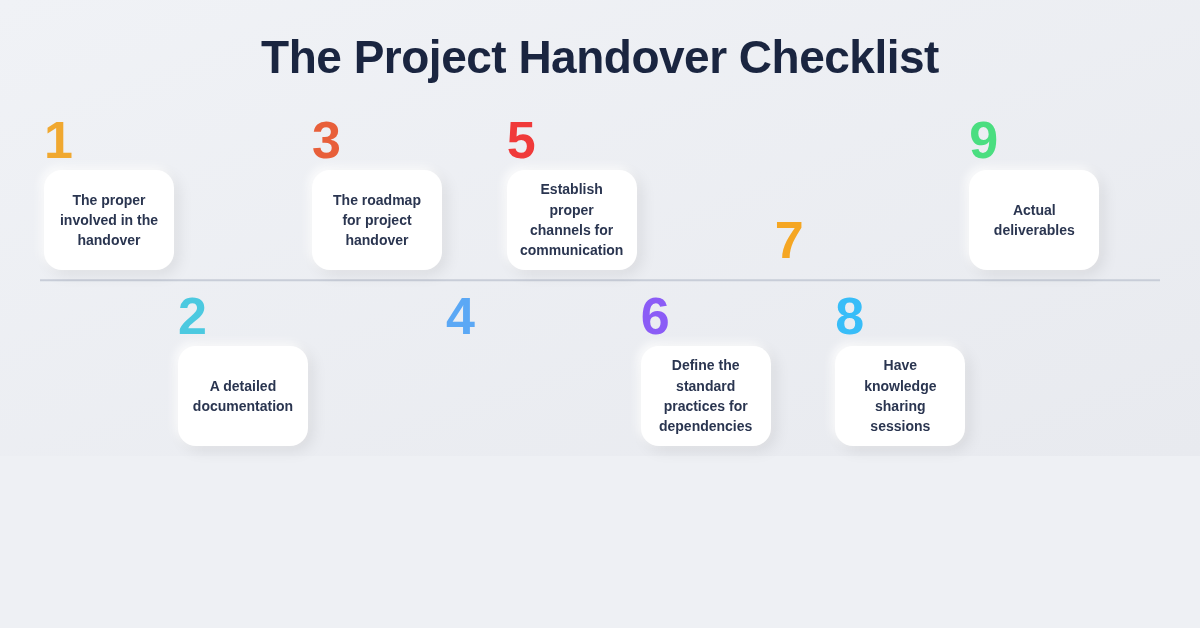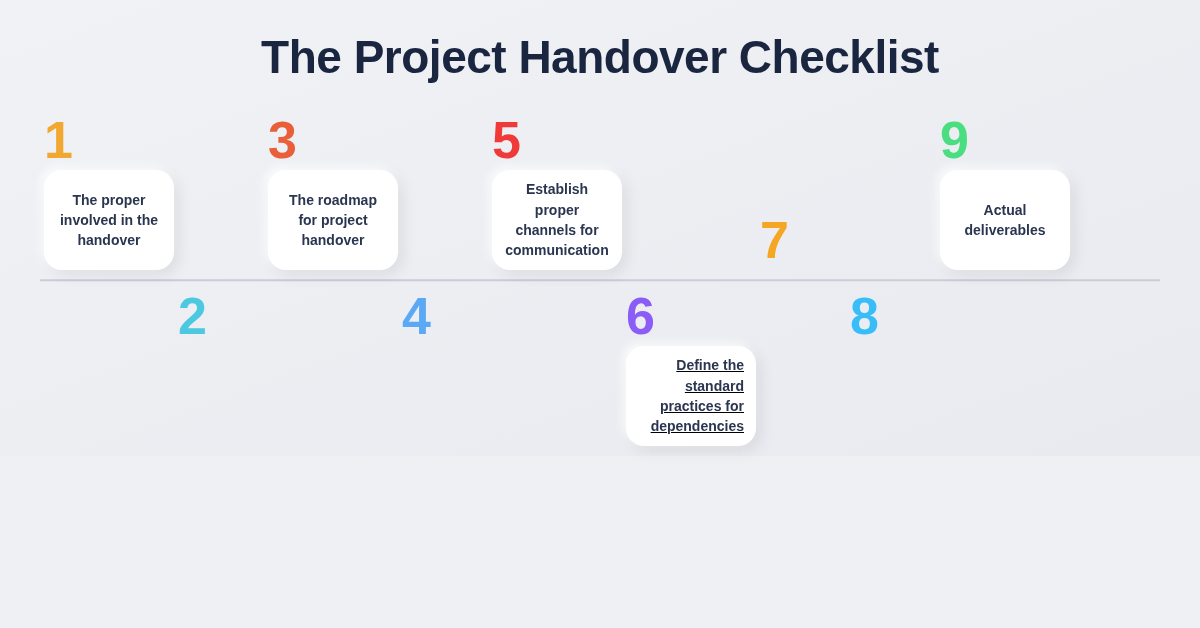--- a/index.html
+++ b/index.html
@@ -66,20 +66,23 @@
             <div style="background: white; border-radius: 18px; padding: 14px 12px; box-shadow: rgba(0, 0, 0, 0.08) 5px 5px 15px, rgba(255, 255, 255, 0.95) -3px -3px 10px; width: 130px; min-height: 100px; display: flex; align-items: center; justify-content: center; text-align: center;">
               <span style="font-size: 14px; font-weight: 600; color: rgb(42, 53, 80); line-height: 1.45; font-family: &quot;Segoe UI&quot;, Arial, sans-serif;">The proper involved in the handover</span>
             </div>
           </div>
           <div style="height: 50%;"></div>
         </div>
         <div style="display: flex; flex-direction: column; align-items: flex-start; height: 100%;">
           <div style="height: 50%;"></div>
           <div style="height: 50%; display: flex; flex-direction: column; justify-content: flex-start; align-items: flex-start; padding-top: 10px; padding-left: 4px;">
             <div style="font-size: 52px; font-weight: 700; color: rgb(76, 201, 224); line-height: 1; font-family: &quot;Segoe UI&quot;, Arial, sans-serif; margin-bottom: 4px;">2</div>
+            <div style="background: white; border-radius: 18px; padding: 14px 12px; box-shadow: rgba(0, 0, 0, 0.08) 5px 5px 15px, rgba(255, 255, 255, 0.95) -3px -3px 10px; width: 130px; min-height: 100px; display: flex; align-items: center; justify-content: center; text-align: center;">
+              <span style="font-size: 14px; font-weight: 600; color: rgb(42, 53, 80); line-height: 1.45; font-family: &quot;Segoe UI&quot;, Arial, sans-serif;">A detailed documentation</span>
+            </div>
           </div>
         </div>
         <div style="display: flex; flex-direction: column; align-items: flex-start; height: 100%;">
           <div style="height: 50%; display: flex; flex-direction: column; justify-content: flex-end; align-items: flex-start; padding-bottom: 10px; padding-left: 4px;">
             <div style="font-size: 52px; font-weight: 700; color: rgb(232, 95, 58); line-height: 1; font-family: &quot;Segoe UI&quot;, Arial, sans-serif; margin-bottom: 4px;">3</div>
             <div style="background: white; border-radius: 18px; padding: 14px 12px; box-shadow: rgba(0, 0, 0, 0.08) 5px 5px 15px, rgba(255, 255, 255, 0.95) -3px -3px 10px; width: 130px; min-height: 100px; display: flex; align-items: center; justify-content: center; text-align: center;">
               <span style="font-size: 14px; font-weight: 600; color: rgb(42, 53, 80); line-height: 1.45; font-family: &quot;Segoe UI&quot;, Arial, sans-serif;">The roadmap for project handover</span>
             </div>
           </div>
           <div style="height: 50%;"></div>
@@ -96,35 +99,38 @@
             <div style="background: white; border-radius: 18px; padding: 14px 12px; box-shadow: rgba(0, 0, 0, 0.08) 5px 5px 15px, rgba(255, 255, 255, 0.95) -3px -3px 10px; width: 130px; min-height: 100px; display: flex; align-items: center; justify-content: center; text-align: center;">
               <span style="font-size: 14px; font-weight: 600; color: rgb(42, 53, 80); line-height: 1.45; font-family: &quot;Segoe UI&quot;, Arial, sans-serif;">Establish proper channels for communication</span>
             </div>
           </div>
           <div style="height: 50%;"></div>
         </div>
         <div style="display: flex; flex-direction: column; align-items: flex-start; height: 100%;">
           <div style="height: 50%;"></div>
           <div style="height: 50%; display: flex; flex-direction: column; justify-content: flex-start; align-items: flex-start; padding-top: 10px; padding-left: 4px;">
             <div style="font-size: 52px; font-weight: 700; color: rgb(139, 92, 246); line-height: 1; font-family: &quot;Segoe UI&quot;, Arial, sans-serif; margin-bottom: 4px;">6</div>
-            <div style="background: white; border-radius: 18px; padding: 14px 12px; box-shadow: rgba(0, 0, 0, 0.08) 5px 5px 15px, rgba(255, 255, 255, 0.95) -3px -3px 10px; width: 130px; min-height: 100px; display: flex; align-items: center; justify-content: center; text-align: right; text-decoration: underline;">
+            <div style="background: white; border-radius: 18px; padding: 14px 12px; box-shadow: rgba(0, 0, 0, 0.08) 5px 5px 15px, rgba(255, 255, 255, 0.95) -3px -3px 10px; width: 130px; min-height: 100px; display: flex; align-items: center; justify-content: center; text-align: center;">
               <span style="font-size: 14px; font-weight: 600; color: rgb(42, 53, 80); line-height: 1.45; font-family: &quot;Segoe UI&quot;, Arial, sans-serif;">Define the standard practices for dependencies</span>
             </div>
           </div>
         </div>
         <div style="display: flex; flex-direction: column; align-items: flex-start; height: 100%;">
           <div style="height: 50%; display: flex; flex-direction: column; justify-content: flex-end; align-items: flex-start; padding-bottom: 10px; padding-left: 4px;">
             <div style="font-size: 52px; font-weight: 700; color: rgb(245, 166, 35); line-height: 1; font-family: &quot;Segoe UI&quot;, Arial, sans-serif; margin-bottom: 4px;">7</div>
           </div>
           <div style="height: 50%;"></div>
         </div>
         <div style="display: flex; flex-direction: column; align-items: flex-start; height: 100%;">
           <div style="height: 50%;"></div>
           <div style="height: 50%; display: flex; flex-direction: column; justify-content: flex-start; align-items: flex-start; padding-top: 10px; padding-left: 4px;">
             <div style="font-size: 52px; font-weight: 700; color: rgb(56, 189, 248); line-height: 1; font-family: &quot;Segoe UI&quot;, Arial, sans-serif; margin-bottom: 4px;">8</div>
+            <div style="background: white; border-radius: 18px; padding: 14px 12px; box-shadow: rgba(0, 0, 0, 0.08) 5px 5px 15px, rgba(255, 255, 255, 0.95) -3px -3px 10px; width: 130px; min-height: 100px; display: flex; align-items: center; justify-content: center; text-align: center;">
+              <span style="font-size: 14px; font-weight: 600; color: rgb(42, 53, 80); line-height: 1.45; font-family: &quot;Segoe UI&quot;, Arial, sans-serif;">Have knowledge sharing sessions</span>
+            </div>
           </div>
         </div>
         <div style="display: flex; flex-direction: column; align-items: flex-start; height: 100%;">
           <div style="height: 50%; display: flex; flex-direction: column; justify-content: flex-end; align-items: flex-start; padding-bottom: 10px; padding-left: 4px;">
             <div style="font-size: 52px; font-weight: 700; color: rgb(74, 222, 128); line-height: 1; font-family: &quot;Segoe UI&quot;, Arial, sans-serif; margin-bottom: 4px;">9</div>
             <div style="background: white; border-radius: 18px; padding: 14px 12px; box-shadow: rgba(0, 0, 0, 0.08) 5px 5px 15px, rgba(255, 255, 255, 0.95) -3px -3px 10px; width: 130px; min-height: 100px; display: flex; align-items: center; justify-content: center; text-align: center;">
               <span style="font-size: 14px; font-weight: 600; color: rgb(42, 53, 80); line-height: 1.45; font-family: &quot;Segoe UI&quot;, Arial, sans-serif;">Actual deliverables</span>
             </div>
           </div>
           <div style="height: 50%;"></div>

